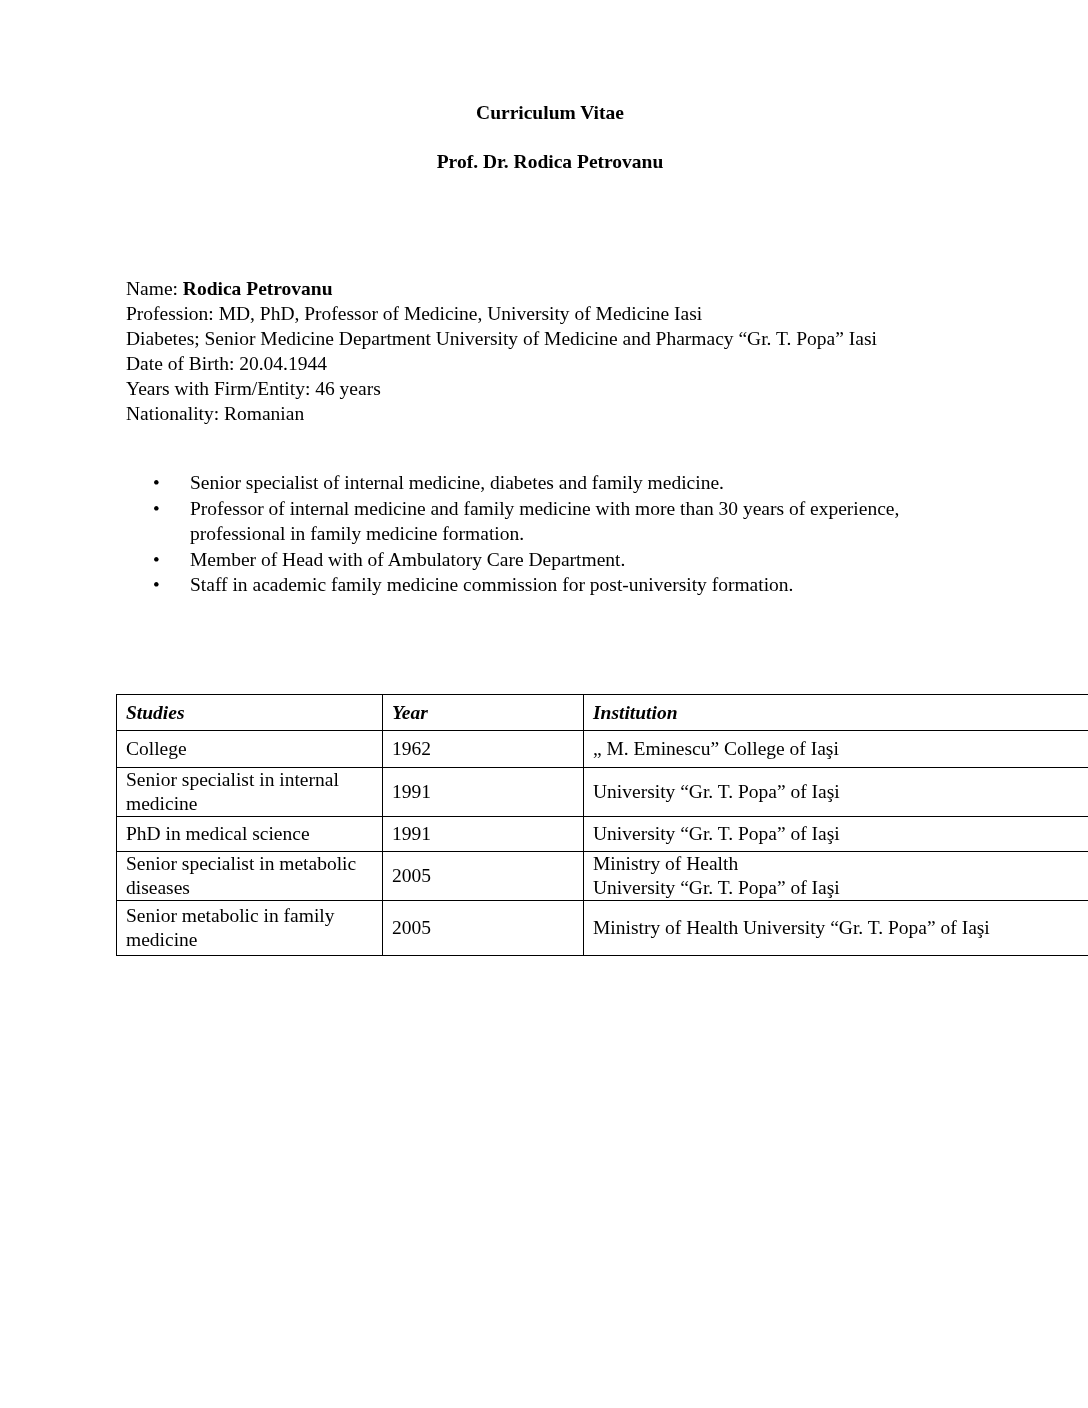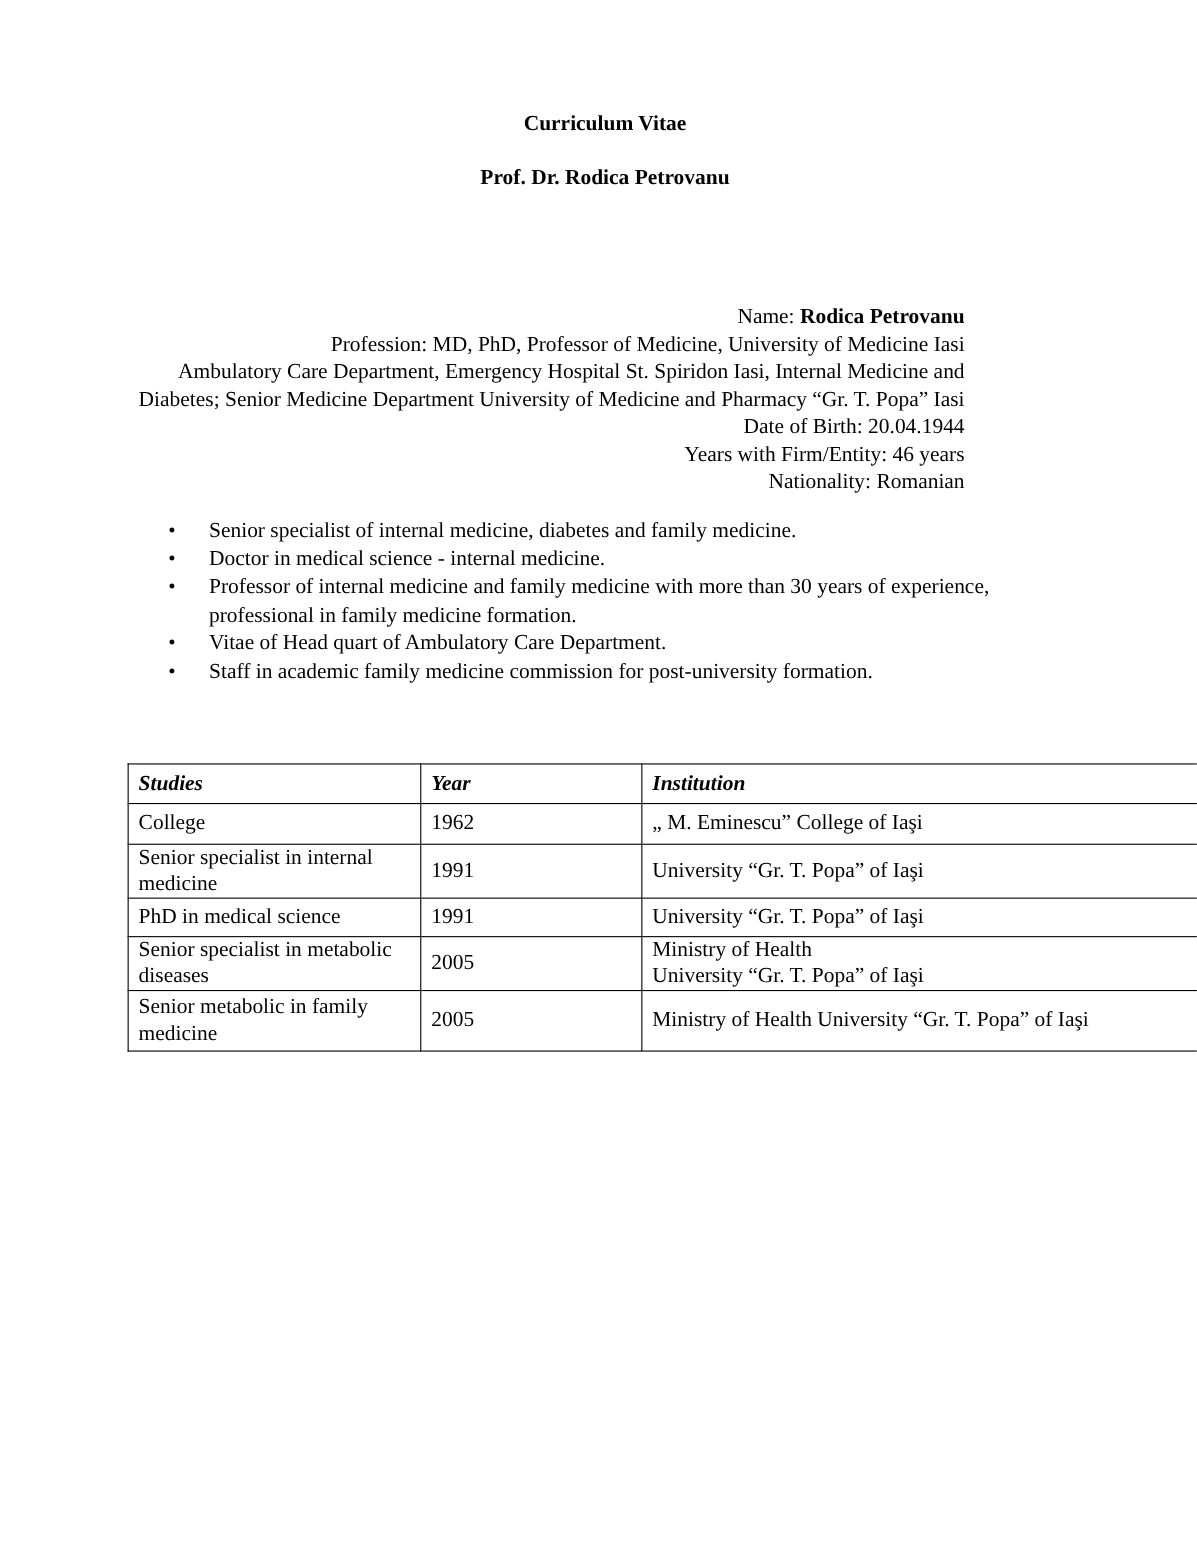--- a/index.html
+++ b/index.html
@@ -6,21 +6,21 @@
     body {
       width: 1088px; height: 1408px; position: relative; overflow: hidden;
       font-family: "Liberation Serif", serif; color: #000; font-size: 19.5px;
     }
     .title {
       position: absolute; left: 0; width: 1100px; text-align: center;
       font-weight: bold; font-size: 19.5px;
     }
     #t1 { top: 102px; }
     #t2 { top: 151px; }
-    .info { position: absolute; left: 126px; top: 276px; line-height: 25px; text-align: right; }
+    .info { position: absolute; left: 126px; top: 276px; line-height: 25px; }
     .info div { white-space: nowrap; }
     .kq { position: absolute; left: 126px; top: 470px; line-height: 25.6px; }
     .kq-head { font-weight: bold; }
     ul.bul { margin: 0; padding: 0; list-style: none; }
     ul.bul li { position: relative; padding-left: 64px; width: 800px; font-family: Liberation Serif, serif; }
     ul.bul li::before {
       content: "\2022"; position: absolute; left: 27px; top: 0; font-size: 19px;
     }
     table.studies {
       position: absolute; left: 116px; top: 694px; width: 992px;
@@ -38,33 +38,31 @@
   </style>
 </head>
 <body>
 
 <div class="title" id="t1">Curriculum Vitae</div>
 <div class="title" id="t2">Prof. Dr. Rodica Petrovanu</div>
 
 <div class="info">
   <div><span>Name: </span><b>Rodica Petrovanu</b></div>
   <div>Profession: MD, PhD, Professor of Medicine, University of Medicine Iasi</div>
-  <div>Ambulatory Care Department, Emergency Hospital St. Spiridon Iasi, Internal Medicine and</div>
   <div>Diabetes; Senior Medicine Department University of Medicine and Pharmacy “Gr. T. Popa” Iasi</div>
   <div>Date of Birth: 20.04.1944</div>
   <div>Years with Firm/Entity: 46 years</div>
   <div>Nationality: Romanian</div>
 </div>
 
 <div class="kq">
   <ul class="bul">
     <li>Senior specialist of internal medicine, diabetes and family medicine.</li>
-    <li>Doctor in medical science - internal medicine.</li>
     <li>Professor of internal medicine and family medicine with more than 30 years of experience, professional in family medicine formation.</li>
-    <li>Vitae of Head quart of Ambulatory Care Department.</li>
+    <li>Member of Head with of Ambulatory Care Department.</li>
     <li>Staff in academic family medicine commission for post-university formation.</li>
   </ul>
 </div>
 
 <table class="studies">
   <tbody>
       <tr>
     <th class="c1">Studies</th>
     <th class="c2">Year</th>
     <th>Institution</th>

